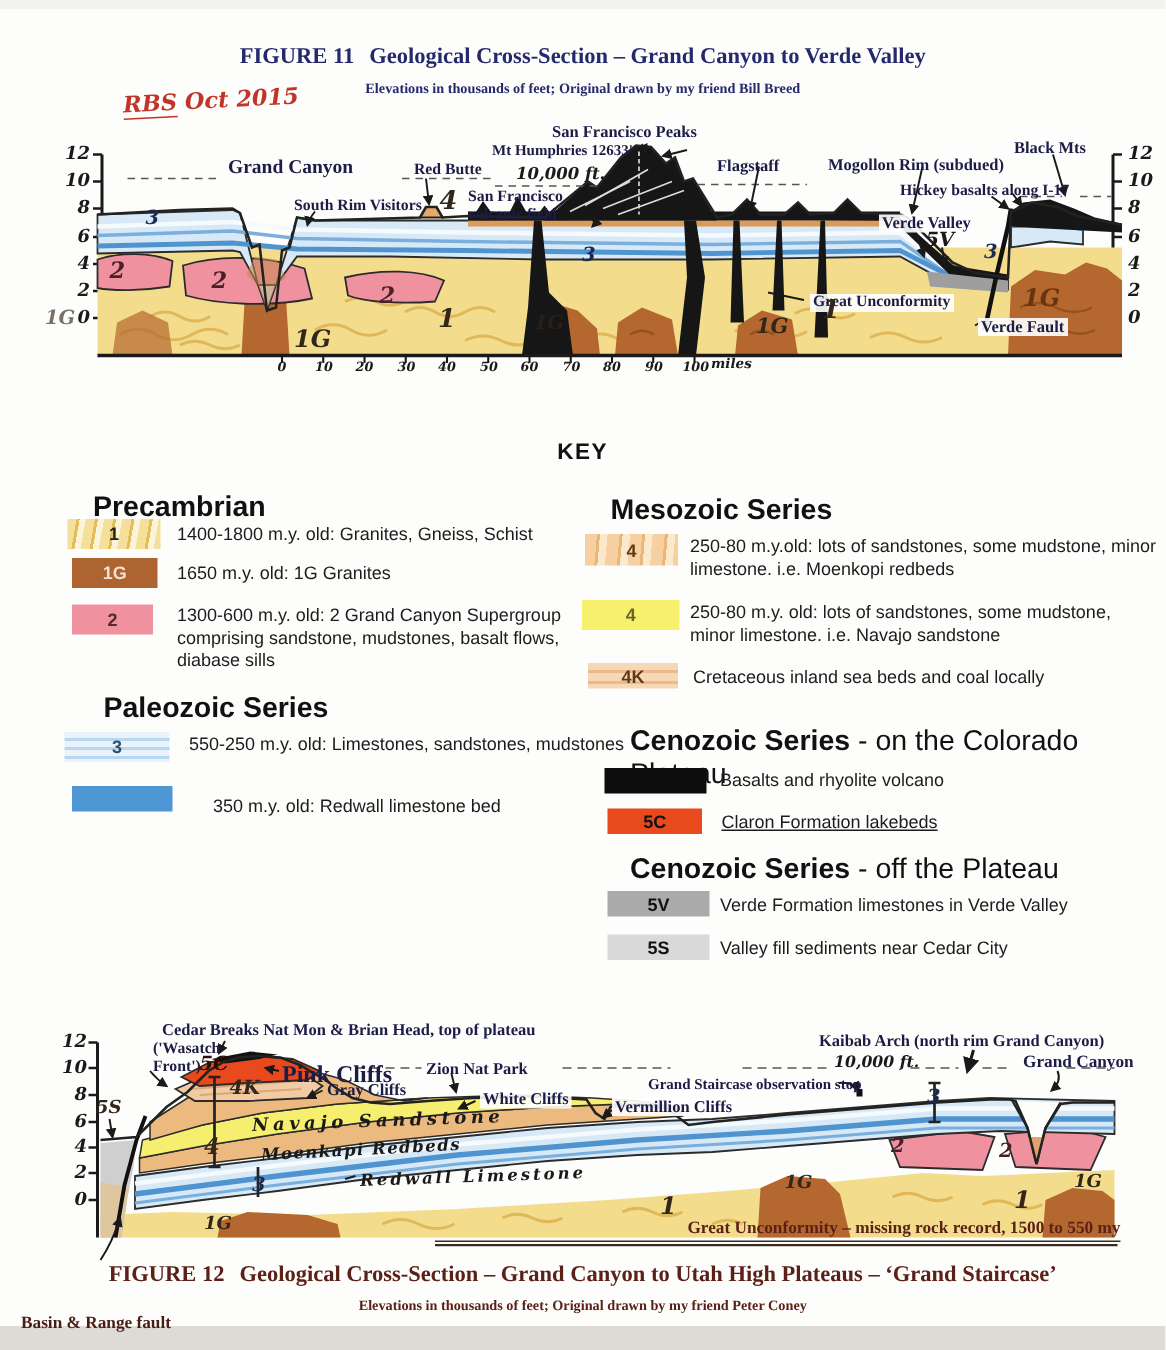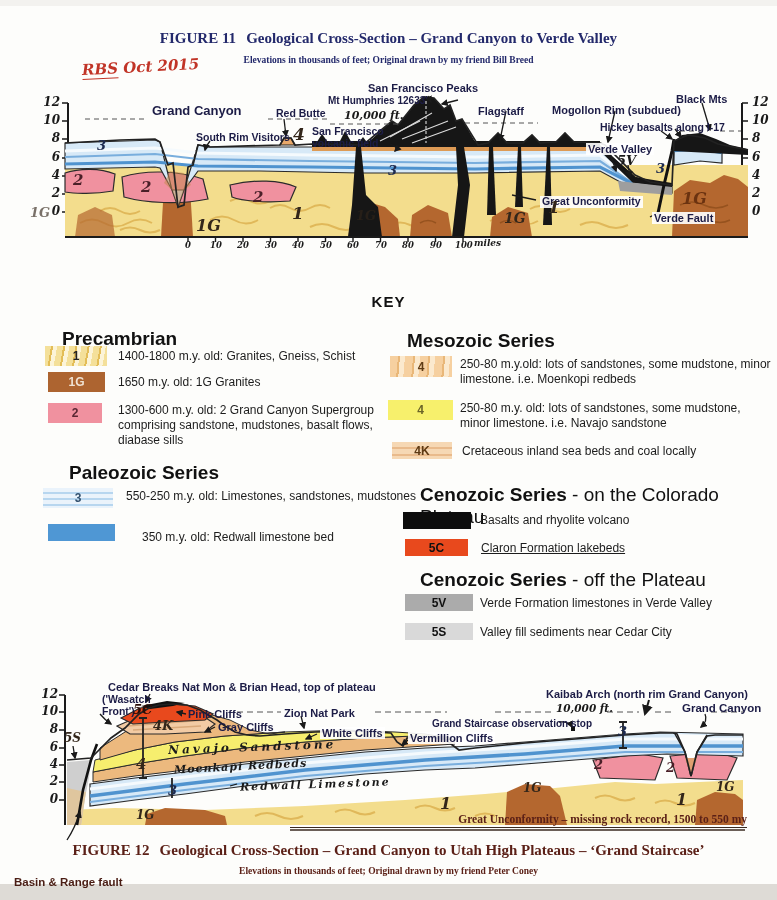--- a/index.html
+++ b/index.html
@@ -13,21 +13,21 @@
             font-weight:bold;color:#23296b;}
   .figtitle .sp{margin-right:10px;}
   .figsub{position:absolute;width:777px;text-align:center;font-family:"Liberation Serif",serif;
           font-weight:bold;font-size:9.5px;color:#23296b;}
   .fig12cap{color:#5b2017;}
   .rbs{position:absolute;left:82px;top:58px;font-family:"DejaVu Serif",serif;font-style:italic;
        font-weight:bold;font-size:15px;color:#c13427;transform:rotate(-3deg);border-bottom:1px solid transparent;}
   .rbs::after{content:"";position:absolute;left:0;bottom:-1px;width:36px;border-bottom:1.5px solid #c13427;}
 
   
-  .lbl{position:absolute;font-family:Liberation Sans, sans-serif;font-weight:bold;color:#1c1c46;
+  .lbl{position:absolute;font-family:Liberation Serif, serif;font-weight:bold;color:#1c1c46;
        line-height:1.12;white-space:nowrap;}
   .lbl.wrap{white-space:normal;}
   .lbl.bg{background:rgba(255,255,255,.9);padding:0 2px;}
   .maroon{color:#5b2017;}
   .hand{position:absolute;font-family:"DejaVu Serif",serif;font-style:italic;font-weight:bold;color:#1a1a1a;white-space:nowrap;}
   .unit{position:absolute;font-family:"DejaVu Serif",serif;font-style:italic;font-weight:bold;color:#33261a;}
   .tick{position:absolute;width:24px;font-family:"DejaVu Serif",serif;font-style:italic;font-weight:bold;
         font-size:12px;color:#1a1a1a;text-align:right;}
   .tick.left{text-align:right;}
   .tick.rt{text-align:left;}
@@ -425,21 +425,21 @@
 <span class="tick left" style="left:34px;top:687px;">12</span>
 <span class="tick left" style="left:34px;top:704px;">10</span>
 <span class="tick left" style="left:34px;top:722px;">8</span>
 <span class="tick left" style="left:34px;top:740px;">6</span>
 <span class="tick left" style="left:34px;top:757px;">4</span>
 <span class="tick left" style="left:34px;top:774px;">2</span>
 <span class="tick left" style="left:34px;top:792px;">0</span>
 
 <span class="lbl" style="left:108px;top:681px;font-size:11px;">Cedar Breaks Nat Mon &amp; Brian Head, top of plateau</span>
 <span class="lbl wrap" style="left:66px;top:694px;width:62px;font-size:10.5px;padding-left:36px;">('Wasatch Front')</span>
-<span class="lbl" style="left:188px;top:708px;font-size:11px;">Pink Cliffs</span>
+<span class="lbl" style="left:188px;top:708px;font-size:16px;">Pink Cliffs</span>
 <span class="lbl" style="left:218px;top:721px;font-size:11px;">Gray Cliffs</span>
 <span class="lbl" style="left:284px;top:707px;font-size:11px;">Zion Nat Park</span>
 <span class="lbl bg" style="left:320px;top:727px;font-size:11px;">White Cliffs</span>
 <span class="lbl bg" style="left:408px;top:732px;font-size:11px;">Vermillion Cliffs</span>
 <span class="lbl" style="left:432px;top:718px;font-size:10px;">Grand Staircase observation stop</span>
 <span class="lbl" style="left:546px;top:688px;font-size:11px;">Kaibab Arch (north rim Grand Canyon)</span>
 <span class="hand" style="left:556px;top:702px;font-size:10.5px;">10,000 ft.</span>
 <span class="lbl" style="left:682px;top:702px;font-size:11.5px;">Grand Canyon</span>
 <span class="hand" style="left:168px;top:740px;font-size:12px;transform:rotate(-2deg);letter-spacing:3px;">Navajo Sandstone</span>
 <span class="hand" style="left:174px;top:760px;font-size:11px;transform:rotate(-3deg);letter-spacing:1px;">Moenkapi Redbeds</span>

